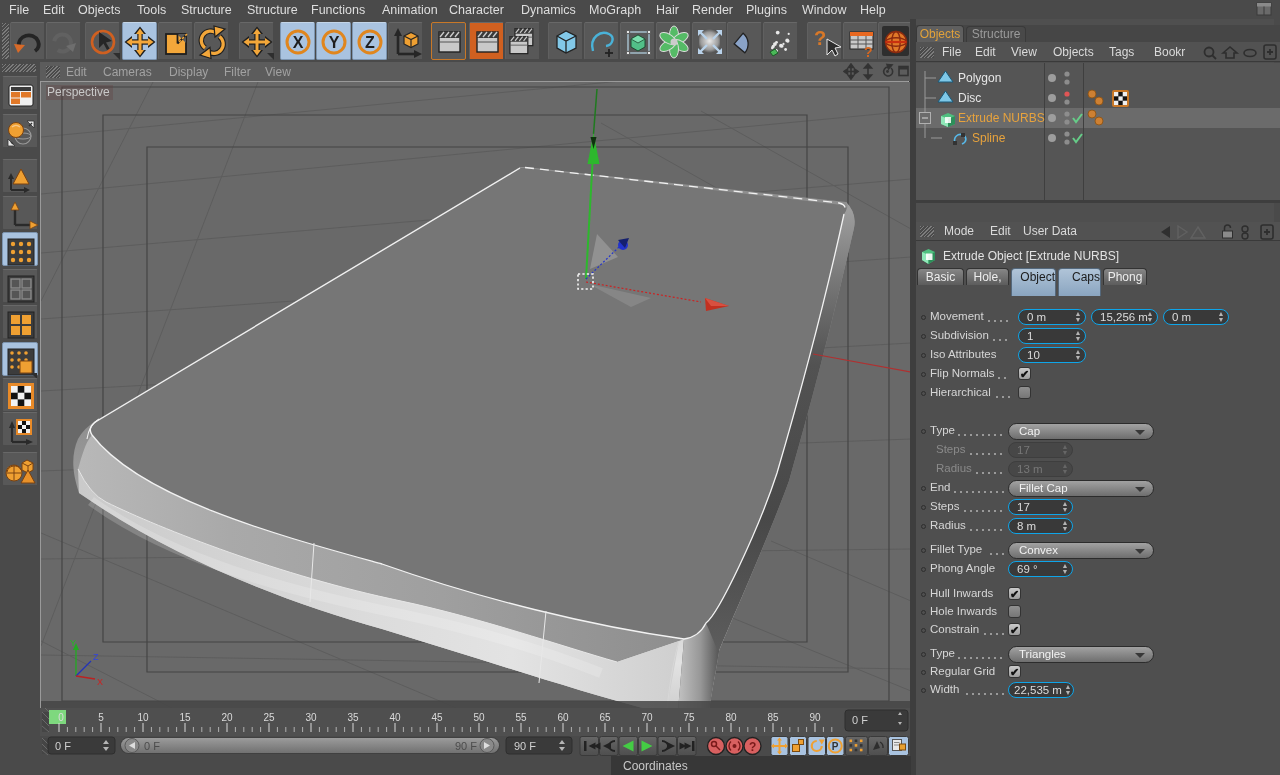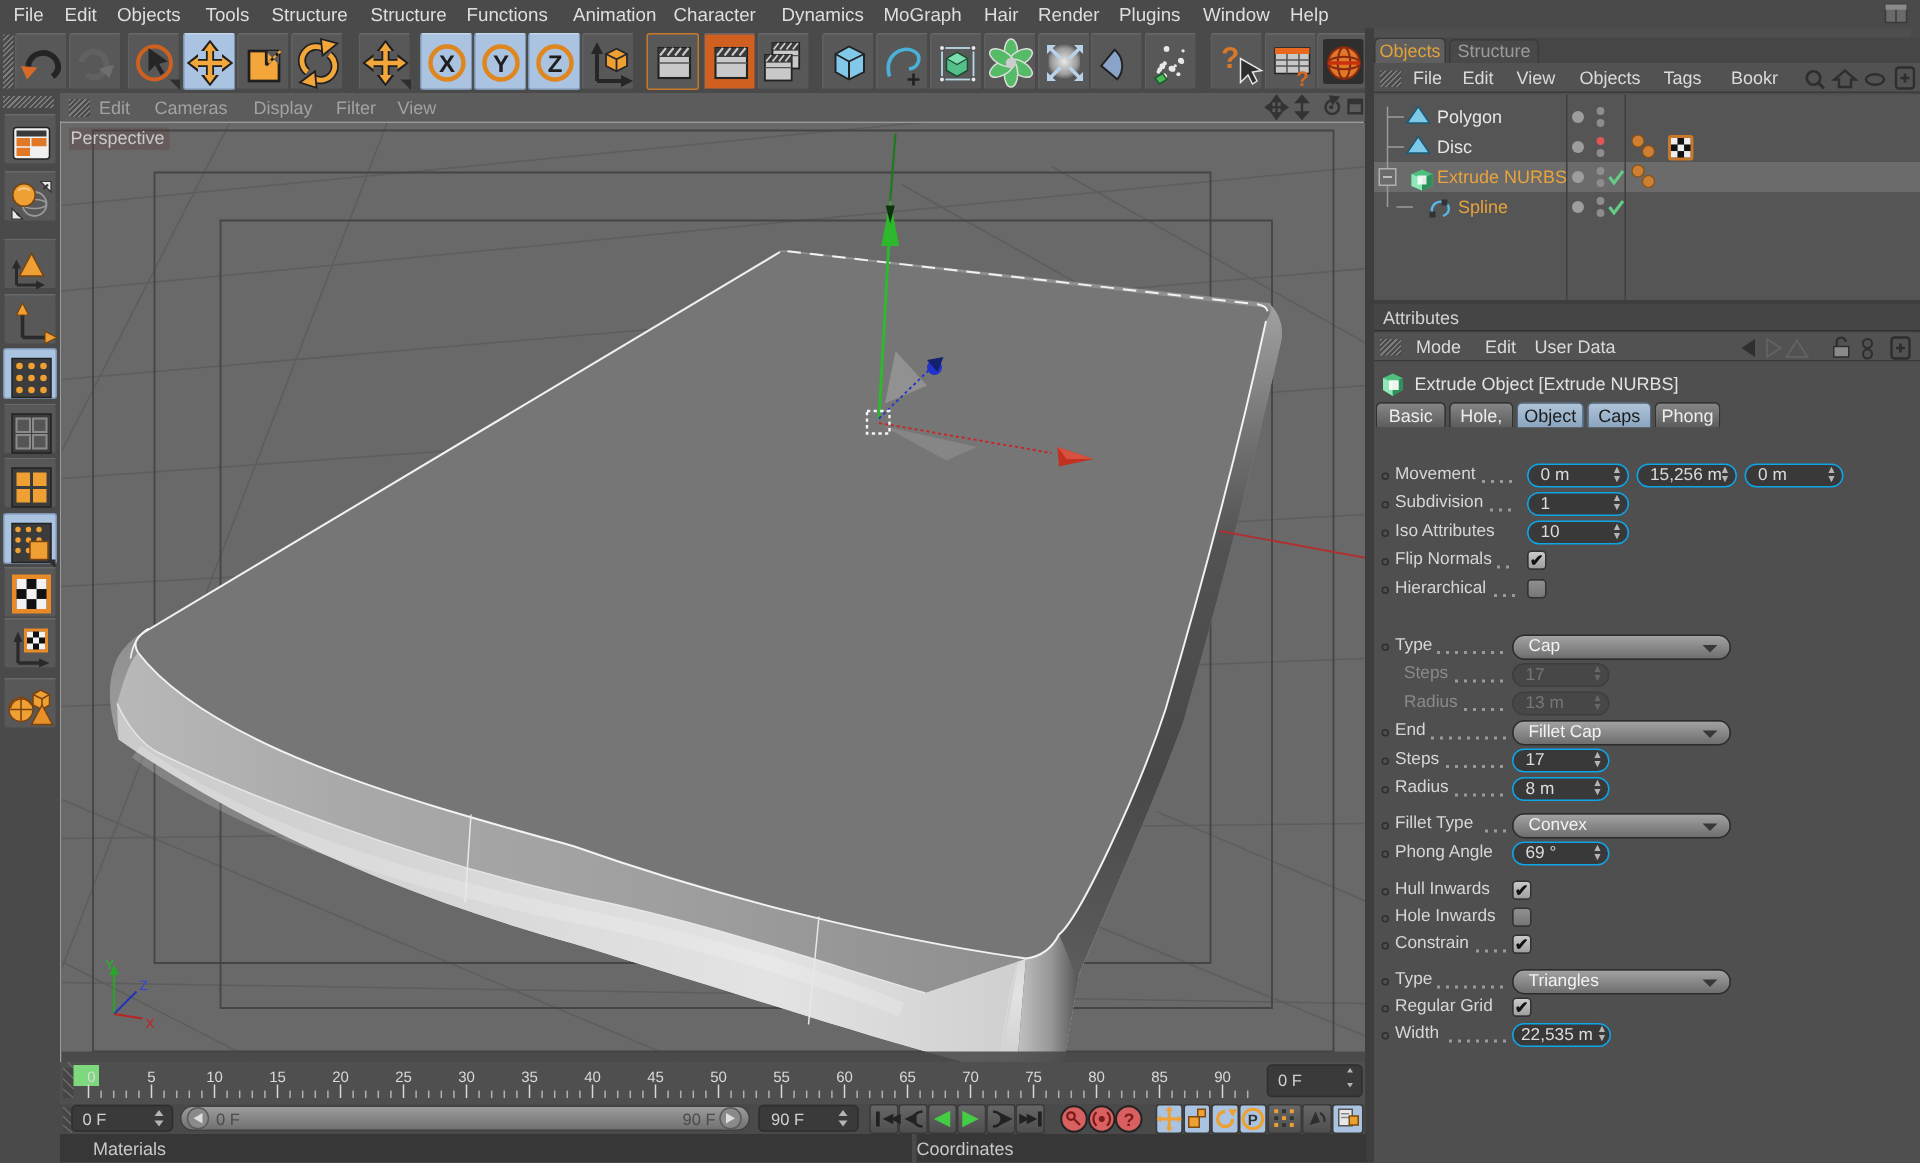--- a/index.html
+++ b/index.html
@@ -33,21 +33,21 @@
 .spin{position:absolute;right:3px;top:1px;width:8px;height:12px;font-size:7px;line-height:6px;color:#b5b5b5;text-align:center}
 .drop{position:absolute;height:17px;background:linear-gradient(#a2a2a2,#6e6e6e);border:1px solid #2c2c2c;border-radius:9px;color:#f2f2f2;font-size:11.5px;line-height:15px;padding-left:10px}
 .drop .arr{position:absolute;right:8px;top:6px;width:0;height:0;border-left:5px solid transparent;border-right:5px solid transparent;border-top:5px solid #383838}
 .chk{position:absolute;width:13px;height:13px;border-radius:3px;background:linear-gradient(#cacaca,#9e9e9e);border:1px solid #333;color:#111;font-size:11px;line-height:12px;text-align:center;font-weight:bold}
 .chk.off{background:linear-gradient(#909090,#767676)}
 .bullet{position:absolute;width:5px;height:5px;border:1px solid #2e2e2e;border-radius:50%}
 .lbl{position:absolute;color:#d6d6d6;font-size:11.5px;white-space:nowrap}
 .sect{position:absolute;left:0;width:370px;height:17px;background:#3a3a3a;border-top:1px solid #2f2f2f;color:#dcdcdc;font-weight:bold;font-size:11.5px;line-height:16px;padding-left:11px;letter-spacing:.4px}
 .ldr{position:absolute;height:2px;background-image:repeating-linear-gradient(90deg,#9a9a9a 0 2px,transparent 2px 6px)}
 .tabg{top:22px;height:17px;background:linear-gradient(#868686,#5c5c5c);border:1px solid #333;border-bottom:none;border-radius:4px 4px 0 0;color:#ededed;font-size:12px;line-height:16px;text-align:center}
-.tabb{top:22px;height:17px;background:linear-gradient(#b0c4d8,#8aa5c0);border:1px solid #54687c;border-bottom:none;border-radius:4px 4px 0 0;color:#1c1c1c;font-size:12px;line-height:16px;text-align:center}
+.tabb{top:22px;height:28px;background:linear-gradient(#b0c4d8,#8aa5c0);border:1px solid #54687c;border-bottom:none;border-radius:4px 4px 0 0;color:#1c1c1c;font-size:12px;line-height:16px;text-align:right}
 .vbox.dis{background:#474747;border-color:#3e3e3e;color:#777}
 .vbox.dis .spin{color:#666}
 .lbl.dis{color:#8a8a8a}
 </style></head><body>
 <div id="root">
 
 <div id="menubar">
 <span style="left:9px">File</span>
       <span style="left:43px">Edit</span>
       <span style="left:78px">Objects</span>
@@ -693,23 +693,20 @@
           <rect x="10.7" y="10.7" width="4.3" height="4.3" fill="#eee"></rect>
     </g>
   </svg>
   <span class="abs" style="left:42px;top:8px">Polygon</span>
   <span class="abs" style="left:42px;top:28px">Disc</span>
   <span class="abs" style="left:42px;top:48px;color:#e8a33d">Extrude NURBS</span>
   <span class="abs" style="left:56px;top:68px;color:#e8a33d">Spline</span>
 </div>
 
 <div class="abs" style="left:910px;top:200px;width:370px;height:3px;background:#3e3e3e"></div>
-<div class="abs" style="left:916px;top:203px;width:364px;height:18px;background:#454545;border-bottom:1px solid #323232;color:#d2d2d2;font-size:12px">
-      <span class="abs" style="left:6px;top:2px">Attributes</span>
-    </div>
 <div class="abs" style="left:916px;top:222px;width:364px;height:19px;background:#525252;border-bottom:1px solid #3a3a3a;color:#dadada;font-size:12px">
   <div class="abs hatch" style="left:4px;top:4px;width:14px;height:11px"></div>
   <span class="abs" style="left:28px;top:2px">Mode</span>
       <span class="abs" style="left:74px;top:2px">Edit</span>
       <span class="abs" style="left:107px;top:2px">User Data</span>
   <svg class="abs" style="left:242px;top:2px" width="122" height="16" viewBox="0 0 122 16">
     <polygon points="12,2 12,14 3,8" fill="#2f2f2f"></polygon>
     <polygon points="20,2 29,8 20,14" fill="none" stroke="#616161" stroke-width="1.4"></polygon>
     <polygon points="40,3 47,14 33,14" fill="none" stroke="#616161" stroke-width="1.4"></polygon>
     <g stroke="#2e2e2e" fill="none">
@@ -1040,20 +1037,17 @@
    <polygon points="873.0,750 877.0,741 880.0,748" fill="#2e2e2e"></polygon>
           <path d="M880.0,742 a6,6 0 0 1 3,6" stroke="#2e2e2e" stroke-width="1.4" fill="none"></path>
    <rect x="888.5" y="736.5" width="20" height="19" rx="2" fill="#a9c3e0" stroke="#3a3a3a"></rect>
    <rect x="892.5" y="739.5" width="9" height="11" fill="#e8e8e8" stroke="#555"></rect>
           <line x1="894.0" y1="742.5" x2="899.5" y2="742.5" stroke="#888"></line>
           <line x1="894.0" y1="745" x2="899.5" y2="745" stroke="#888"></line>
           <rect x="899.5" y="744" width="6" height="6" fill="#e8a030" stroke="#7a4a10"></rect>
   </g>
  </svg>
 </div>
-<div id="mats">
-      <span style="position:absolute;left:22px;top:3px">Materials</span>
+<div id="coords">
+      <span style="position:absolute;left:12px;top:3px">Coordinates</span>
     </div>
-<div id="coords">
-      <span style="position:absolute;left:0;top:3px">Coordinates</span>
-    </div>
 
 </div>
 
 </body></html>

